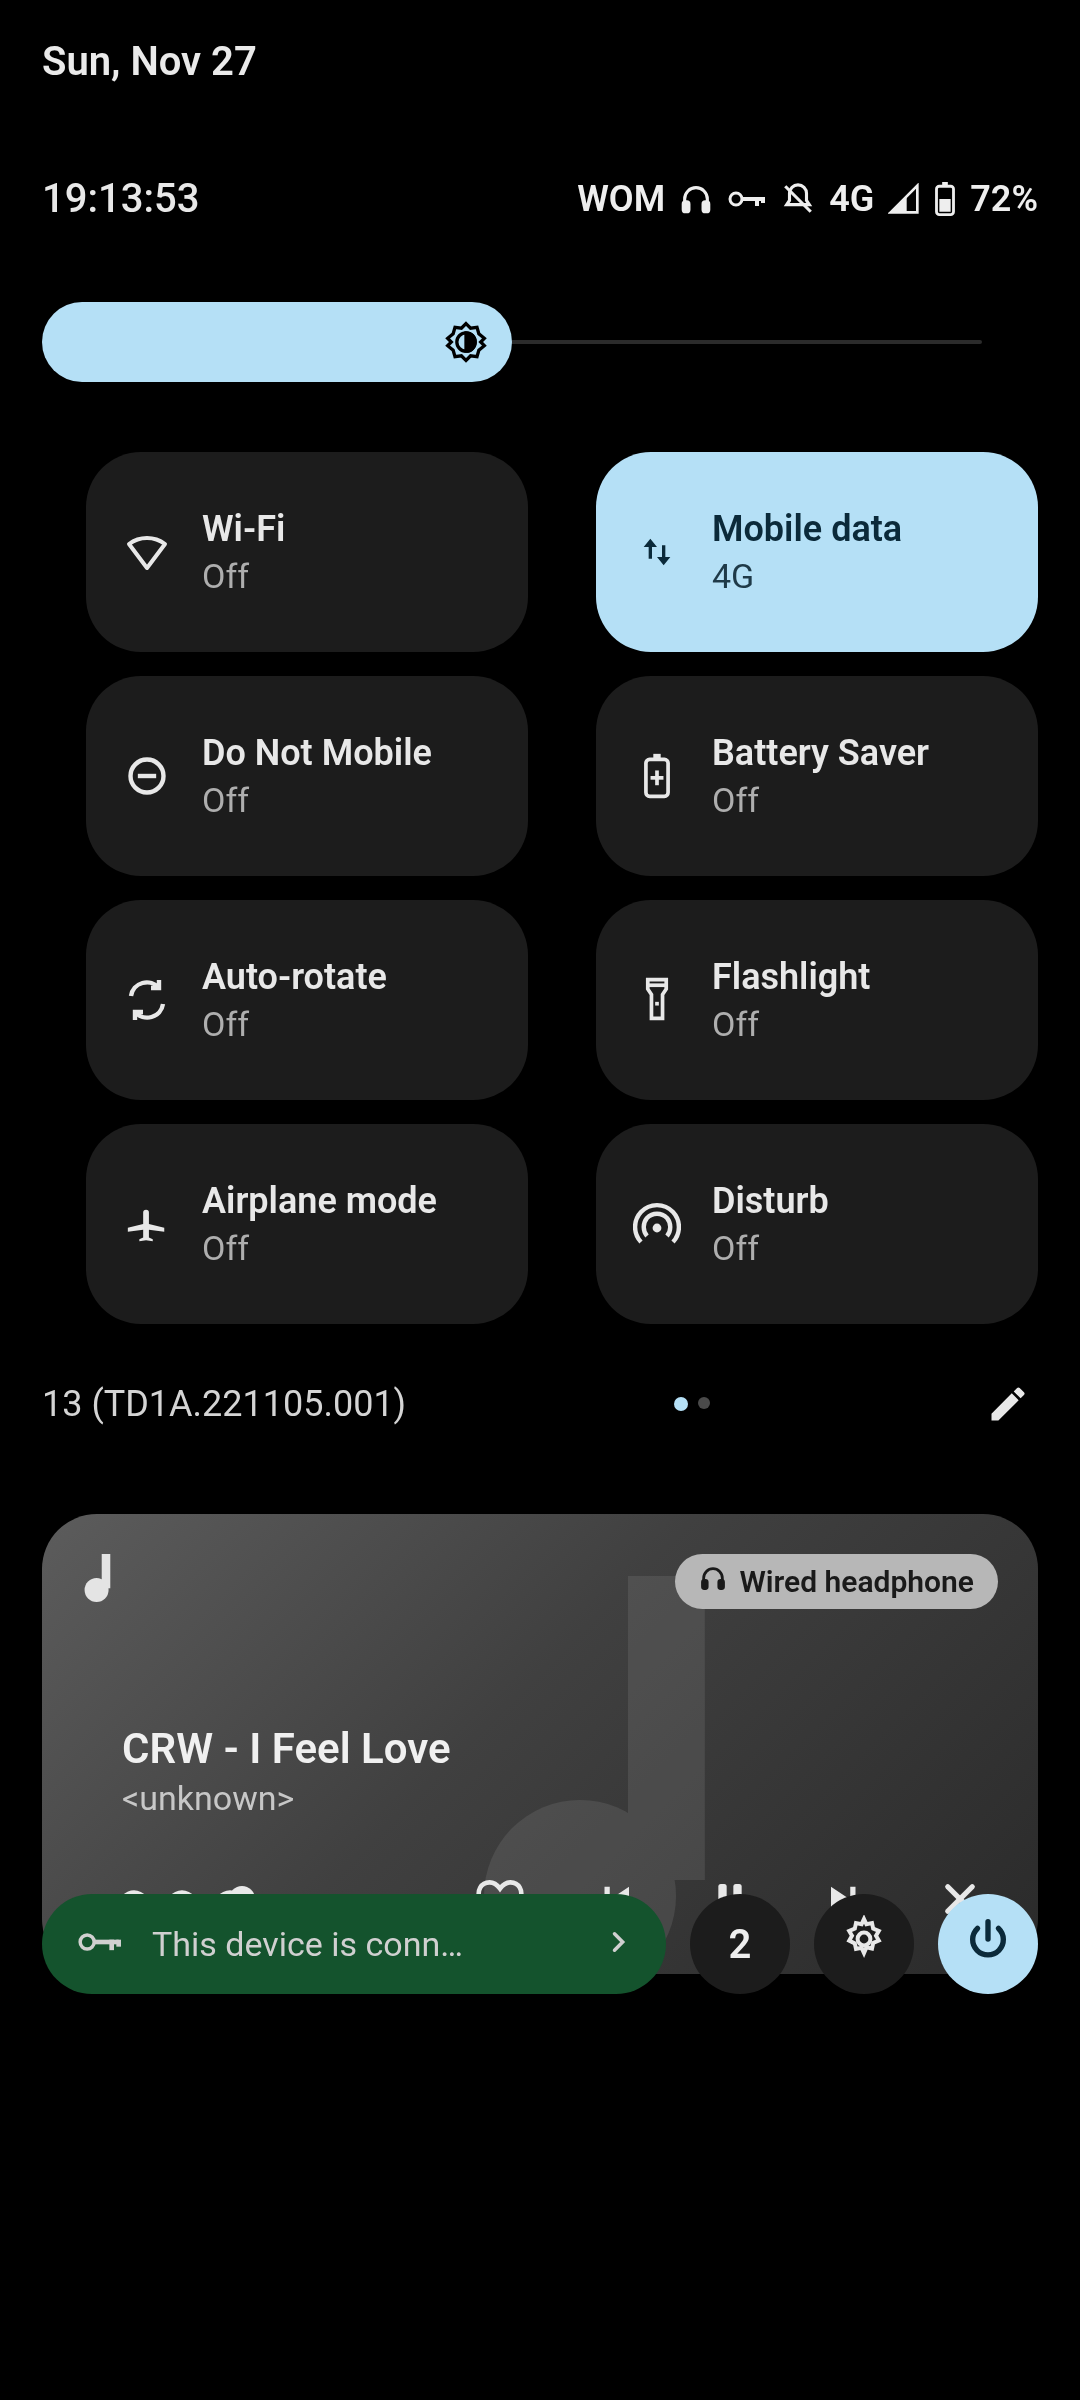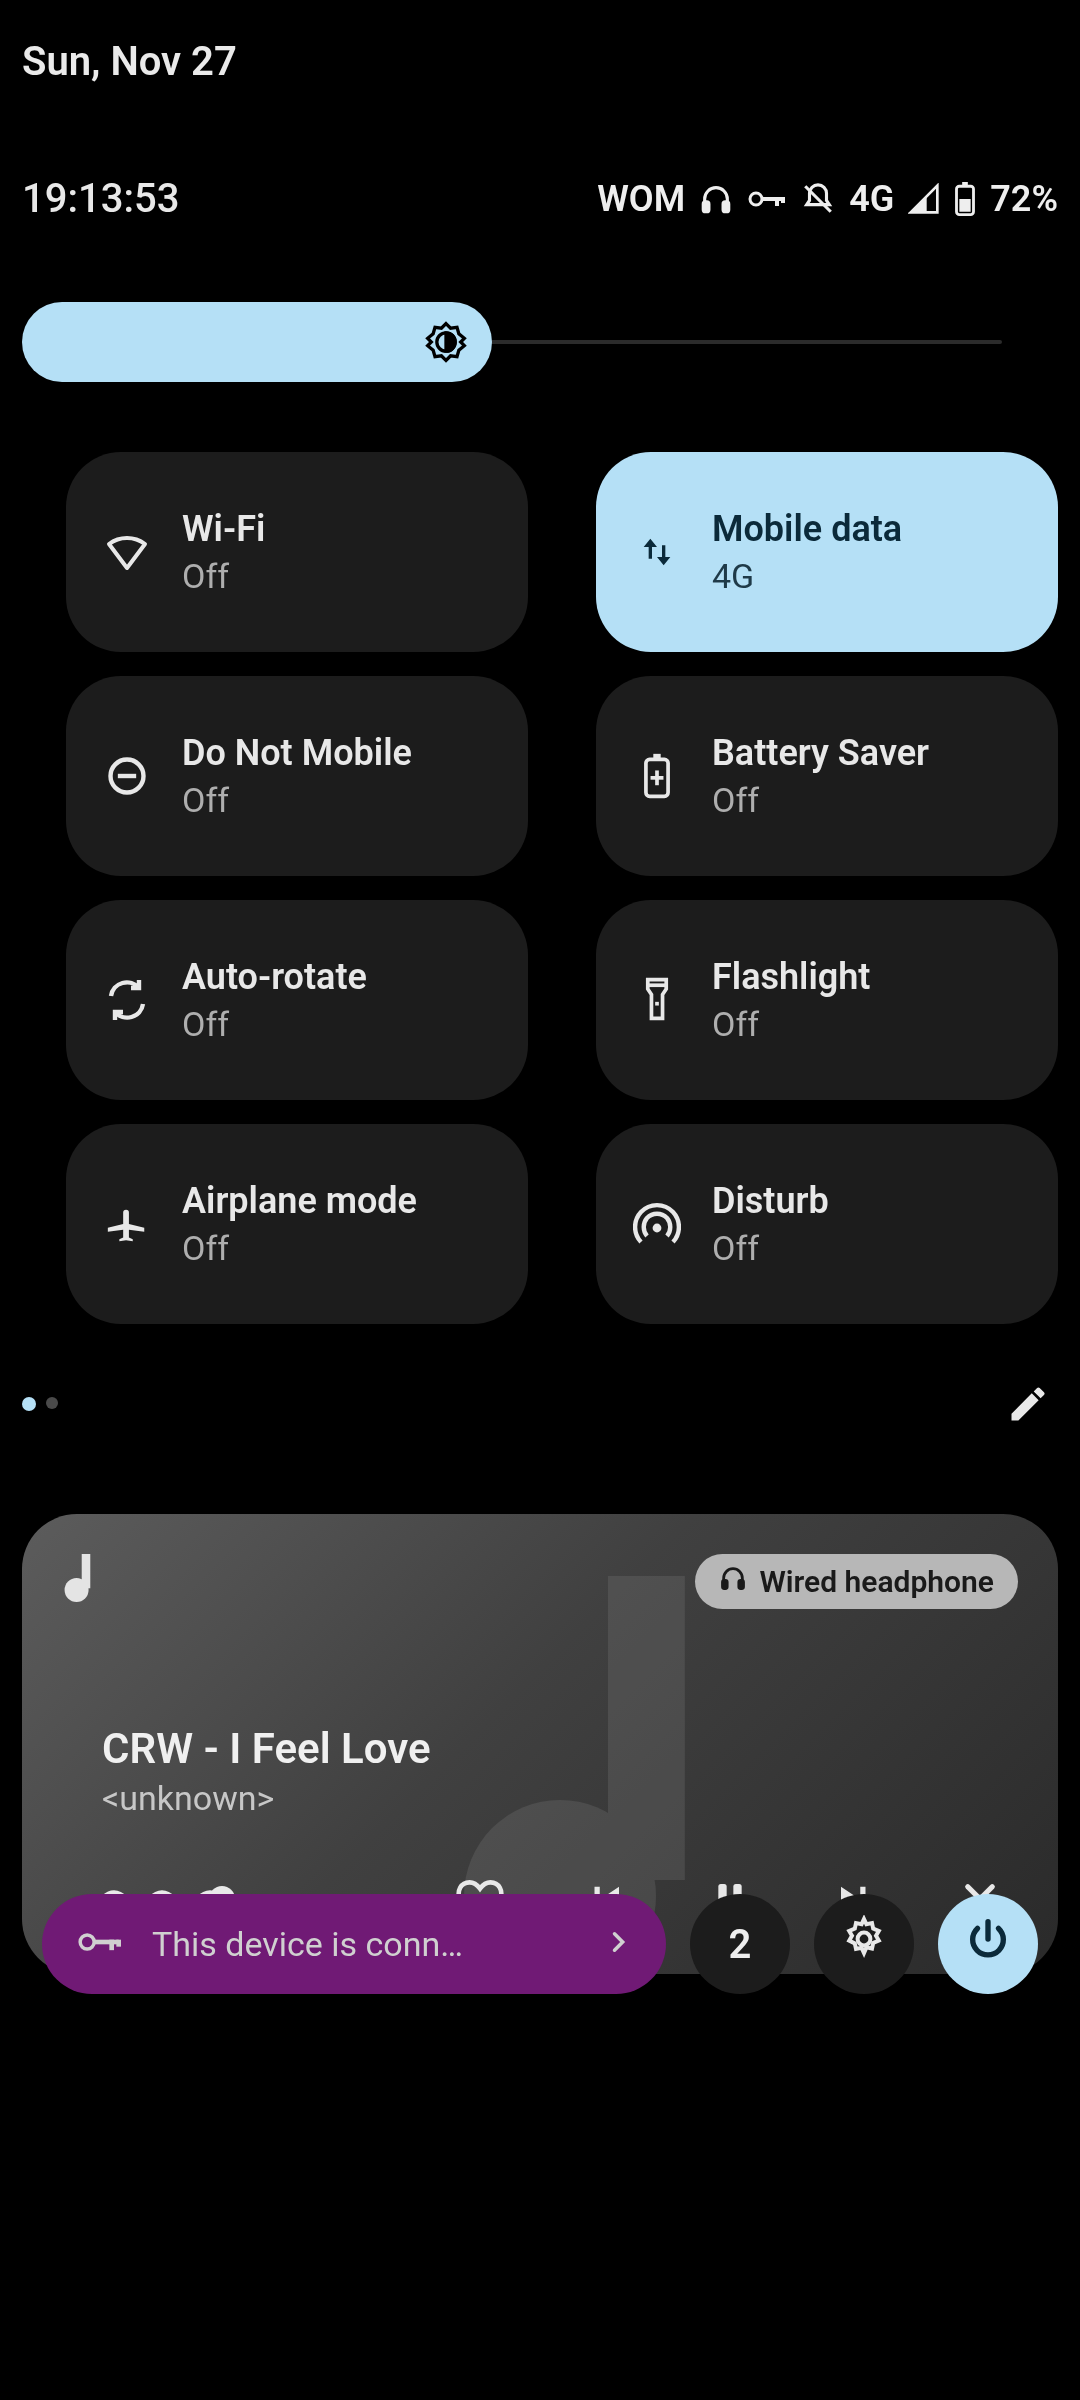--- a/index.html
+++ b/index.html
@@ -4,21 +4,21 @@
 <style>
   * { box-sizing: border-box; margin: 0; padding: 0; }
   html, body {
     width: 1080px;
     height: 2400px;
     background: #000;
     color: #fff;
     font-family: -apple-system, Roboto, "Helvetica Neue", Arial, sans-serif;
     overflow: hidden;
   }
-  .screen { width: 1080px; height: 2054px; position: relative; padding: 0 22px; }
+  .screen { width: 1080px; height: 2054px; position: relative; padding: 0 42px; }
 
   
   .date-row { padding-top: 38px; font-size: 40px; font-weight: 600; color: #eaeaea; }
 
   
   .status-row {
     display: flex; align-items: center; justify-content: space-between;
     margin-top: 90px;
   }
   .time { font-size: 40px; font-weight: 500; color: #e8e8e8; }
@@ -106,21 +106,21 @@
   }
   .media .ctrl-btns { flex:1; display:flex; align-items:center; justify-content:space-between; }
   .ctrl-btns .btn { width:56px; height:56px; display:flex; align-items:center; justify-content:center; }
 
   
   .bottom {
     position:absolute; left:42px; right:42px; bottom:60px;
     display:flex; align-items:center; gap:24px;
   }
   .vpn-pill {
-    flex:1; background:#701a75; border-radius:50px; height:100px;
+    flex:1; background:#14532d; border-radius:50px; height:100px;
     display:flex; align-items:center; gap:28px; padding:0 34px;
     color:#d0d0d0; font-size:34px;
   }
   .vpn-pill .text { flex:1; white-space:nowrap; overflow:hidden; text-overflow:ellipsis; }
   .circ {
     width:100px; height:100px; border-radius:50%; background:#1c1c1c;
     display:flex; align-items:center; justify-content:center; color:#eee; font-size:40px; font-weight:600;
   }
   .circ.pwr { background:#b5e0f6; color:#0b2a3a; }
 </style>
@@ -291,20 +291,21 @@
           </svg>
       </div>
       <div class="texts">
         <div class="title">Disturb</div>
         <div class="sub">Off</div>
       </div>
     </div>
   </div>
 
   <div class="build-row">
+    <div class="build-label">13 (TD1A.221105.001)</div>
     <div class="page-dots">
       <div class="dot active"></div>
         <div class="dot"></div>
     </div>
     <div class="edit-btn">
       <svg width="44" height="44" viewBox="0 0 24 24" fill="#e8e8e8">
           <path d="M3 17.25V21h3.75L17.81 9.94l-3.75-3.75L3 17.25zM20.71 7.04a1 1 0 0 0 0-1.41l-2.34-2.34a1 1 0 0 0-1.41 0l-1.83 1.83 3.75 3.75 1.83-1.83z"></path>
         </svg>
     </div>
   </div>

